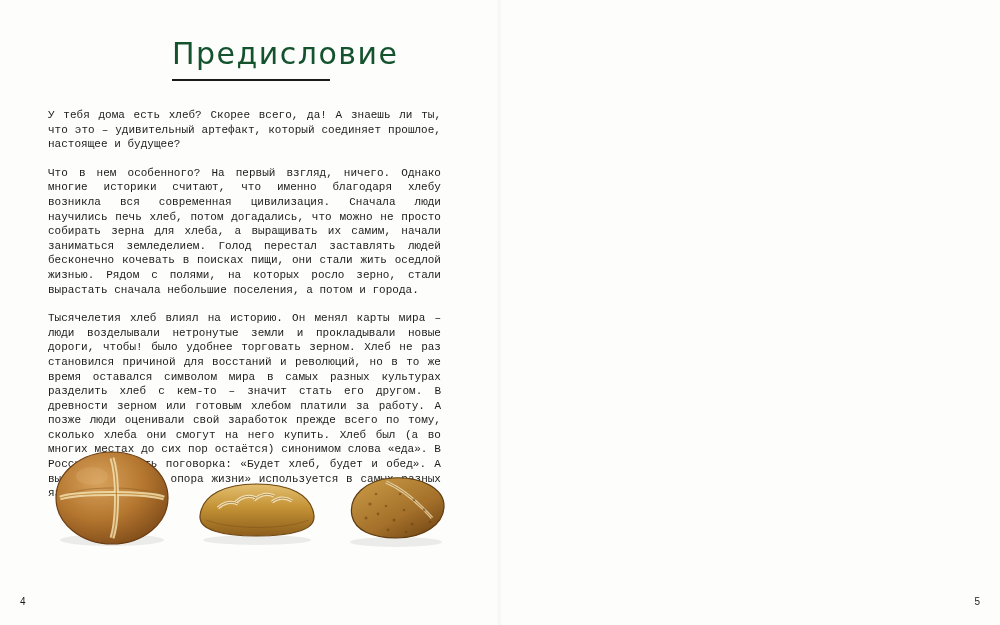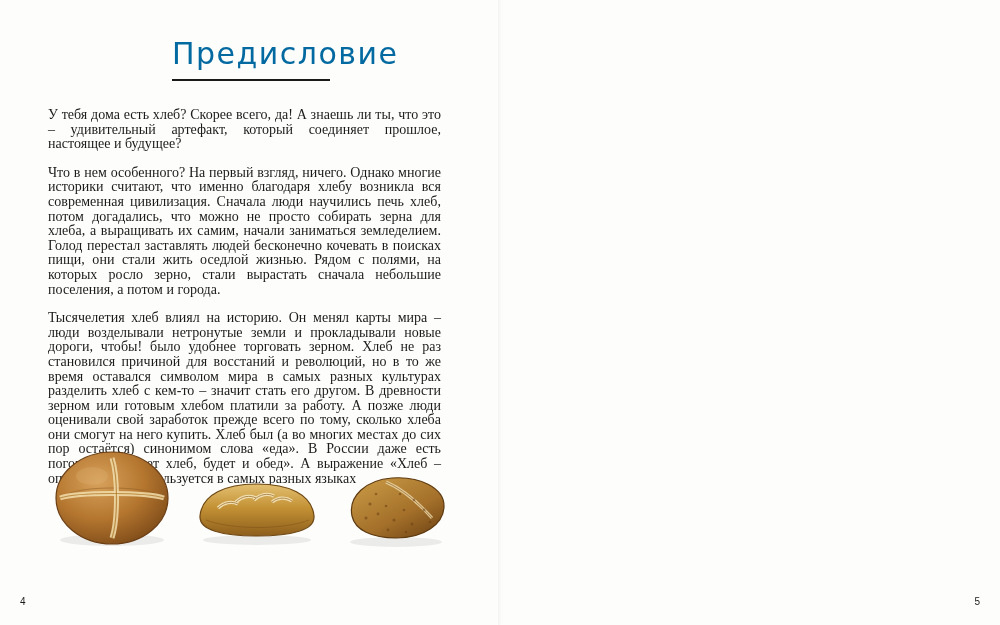--- a/index.html
+++ b/index.html
@@ -36,39 +36,39 @@
   .page-left { left: 0; width: 500px; }
   .page-right { left: 500px; width: 500px; }
 
   .title {
     position: absolute;
     left: 172px;
     top: 36px;
     font-family: "DejaVu Sans", sans-serif;
     font-size: 30px;
     letter-spacing: 1.5px;
-    color: #0369a1;
+    color: #14532d;
     font-weight: 400;
   }
   .title-underline {
     position: absolute;
     left: 172px;
     top: 79px;
     width: 158px;
     height: 2px;
     background: #1a1a1a;
   }
 
   .col {
     position: absolute;
-    font-size: 14px;
+    font-size: 11px;
     line-height: 14.6px;
     color: #1b1b1b;
     text-align: justify;
-    font-family: Liberation Serif, serif;
+    font-family: Liberation Mono, monospace;
     letter-spacing: 0.02px;
   }
   .col p {
     margin: 0 0 14px 0;
   }
   .col-left {
     left: 48px;
     top: 108px;
     width: 393px;
   }

